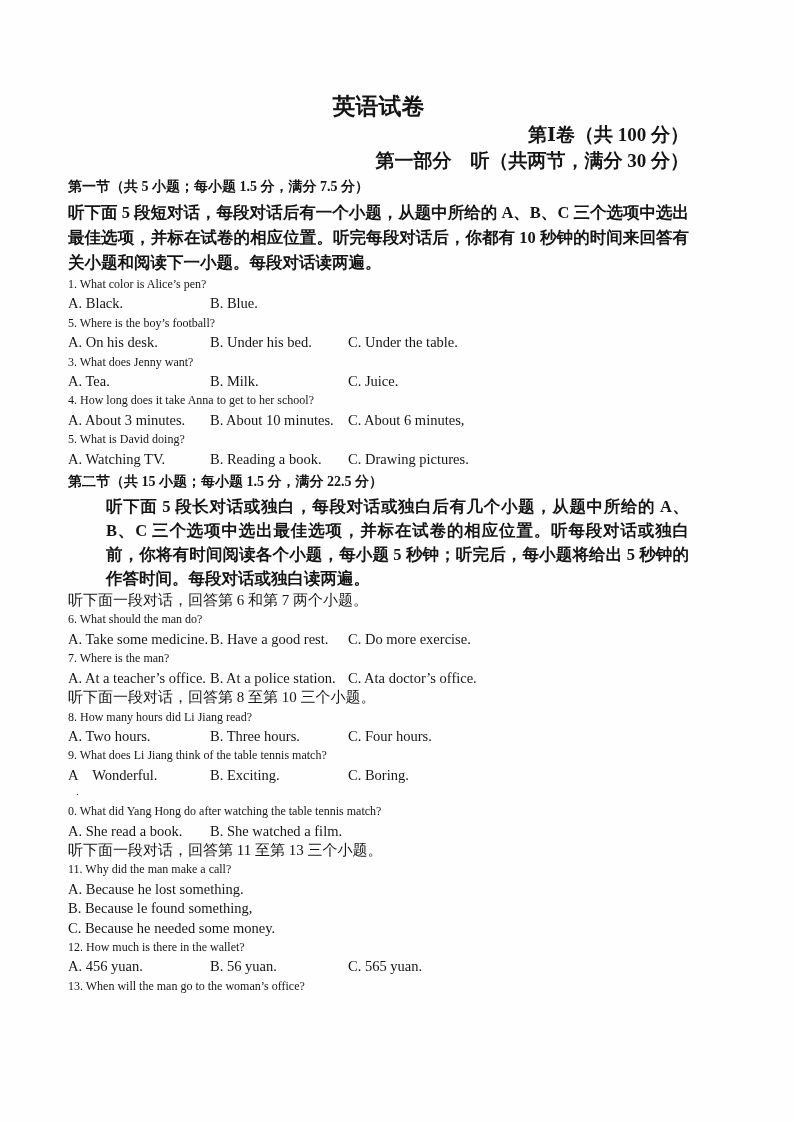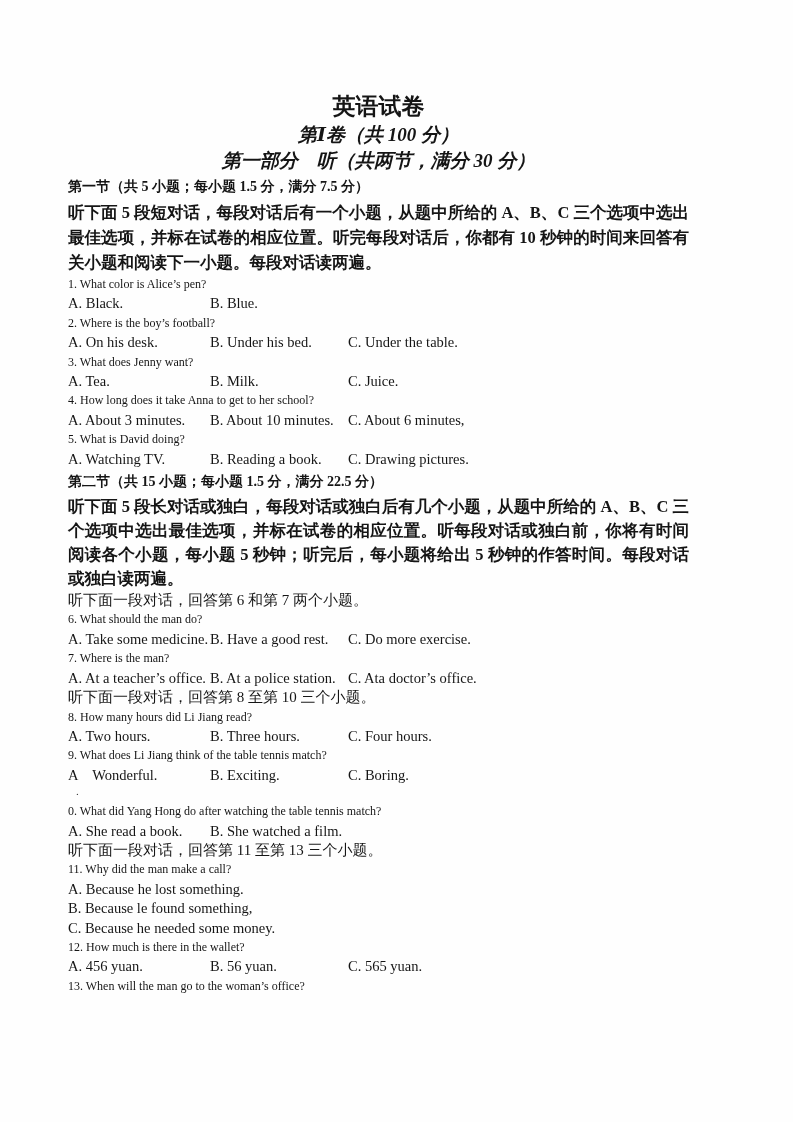--- a/index.html
+++ b/index.html
@@ -21,40 +21,40 @@
   .doc-title {
     margin: 0;
     font-size: 23px;
     font-weight: bold;
     text-align: center;
     line-height: 30px;
   }
   .doc-subtitle {
     font-size: 19px;
     font-weight: bold;
-    text-align: center;
+    text-align: right;
     line-height: 26px;
-    font-style: italic;
   }
   .section-heading {
     font-size: 14px;
     font-weight: bold;
     line-height: 26px;
     white-space: nowrap;
   }
   .instructions {
     margin: 0;
     font-size: 16.5px;
     font-weight: bold;
     line-height: 25px;
     text-align: justify;
     text-justify: inter-ideograph;
   }
   .instructions.sec2 {
     line-height: 24px;
+    margin-left: 38px;
   }
   .group-header {
     font-size: 15px;
     line-height: 19.4px;
     white-space: nowrap;
   }
   .qline {
     font-size: 12px;
     line-height: 19.4px;
     white-space: nowrap;
@@ -92,21 +92,21 @@
 
   <div class="section-heading">第一节（共 5 小题；每小题 1.5 分，满分 7.5 分）</div>
   <p class="instructions">听下面 5 段短对话，每段对话后有一个小题，从题中所给的 A、B、C 三个选项中选出最佳选项，并标在试卷的相应位置。听完每段对话后，你都有 10 秒钟的时间来回答有关小题和阅读下一小题。每段对话读两遍。</p>
 
   <div class="qline">1. What color is Alice’s pen?</div>
   <div class="opt-row">
     <span class="opt">A. Black.</span>
     <span class="opt">B. Blue.</span>
   </div>
 
-  <div class="qline">2. Where is the boy’s football?</div>
+  <div class="qline">5. Where is the boy’s football?</div>
   <div class="opt-row">
     <span class="opt">A. On his desk.</span>
     <span class="opt">B. Under his bed.</span>
     <span class="opt">C. Under the table.</span>
   </div>
 
   <div class="qline">3. What does Jenny want?</div>
   <div class="opt-row">
     <span class="opt">A. Tea.</span>
     <span class="opt">B. Milk.</span>

